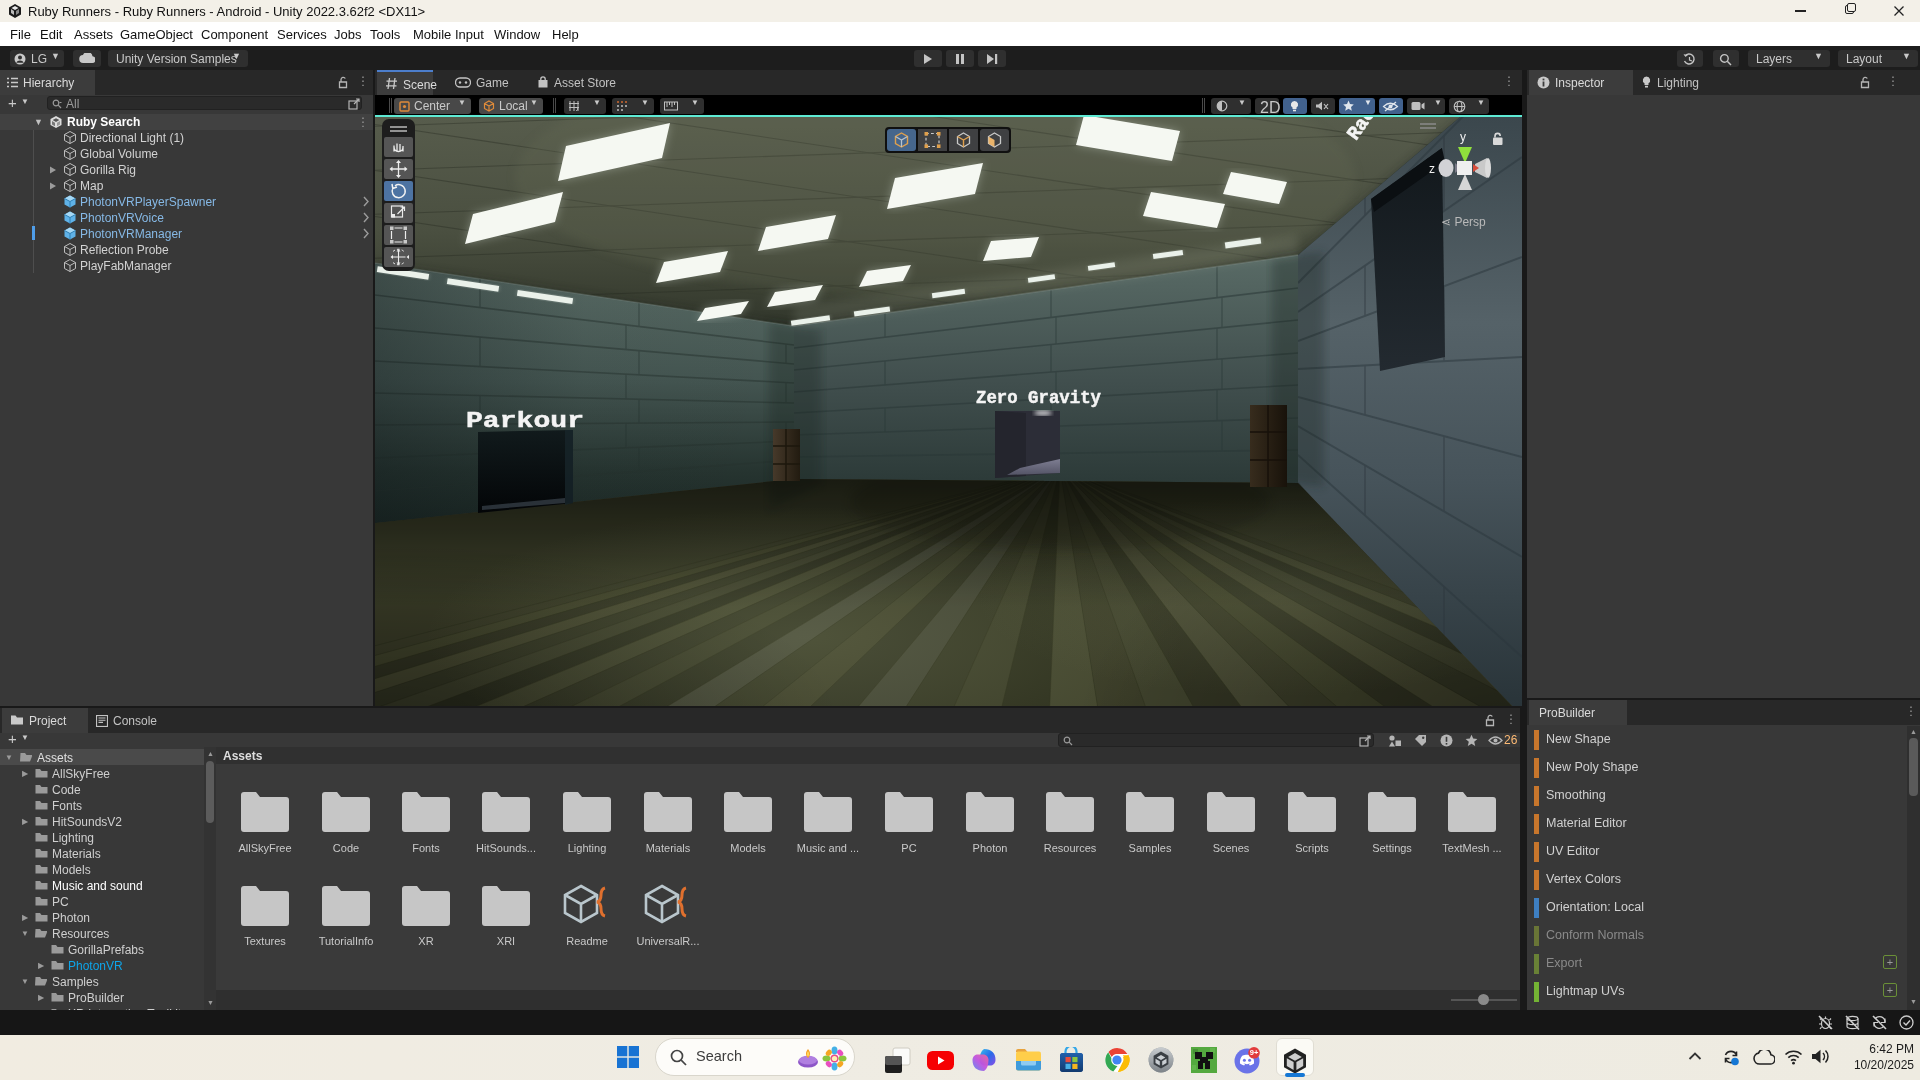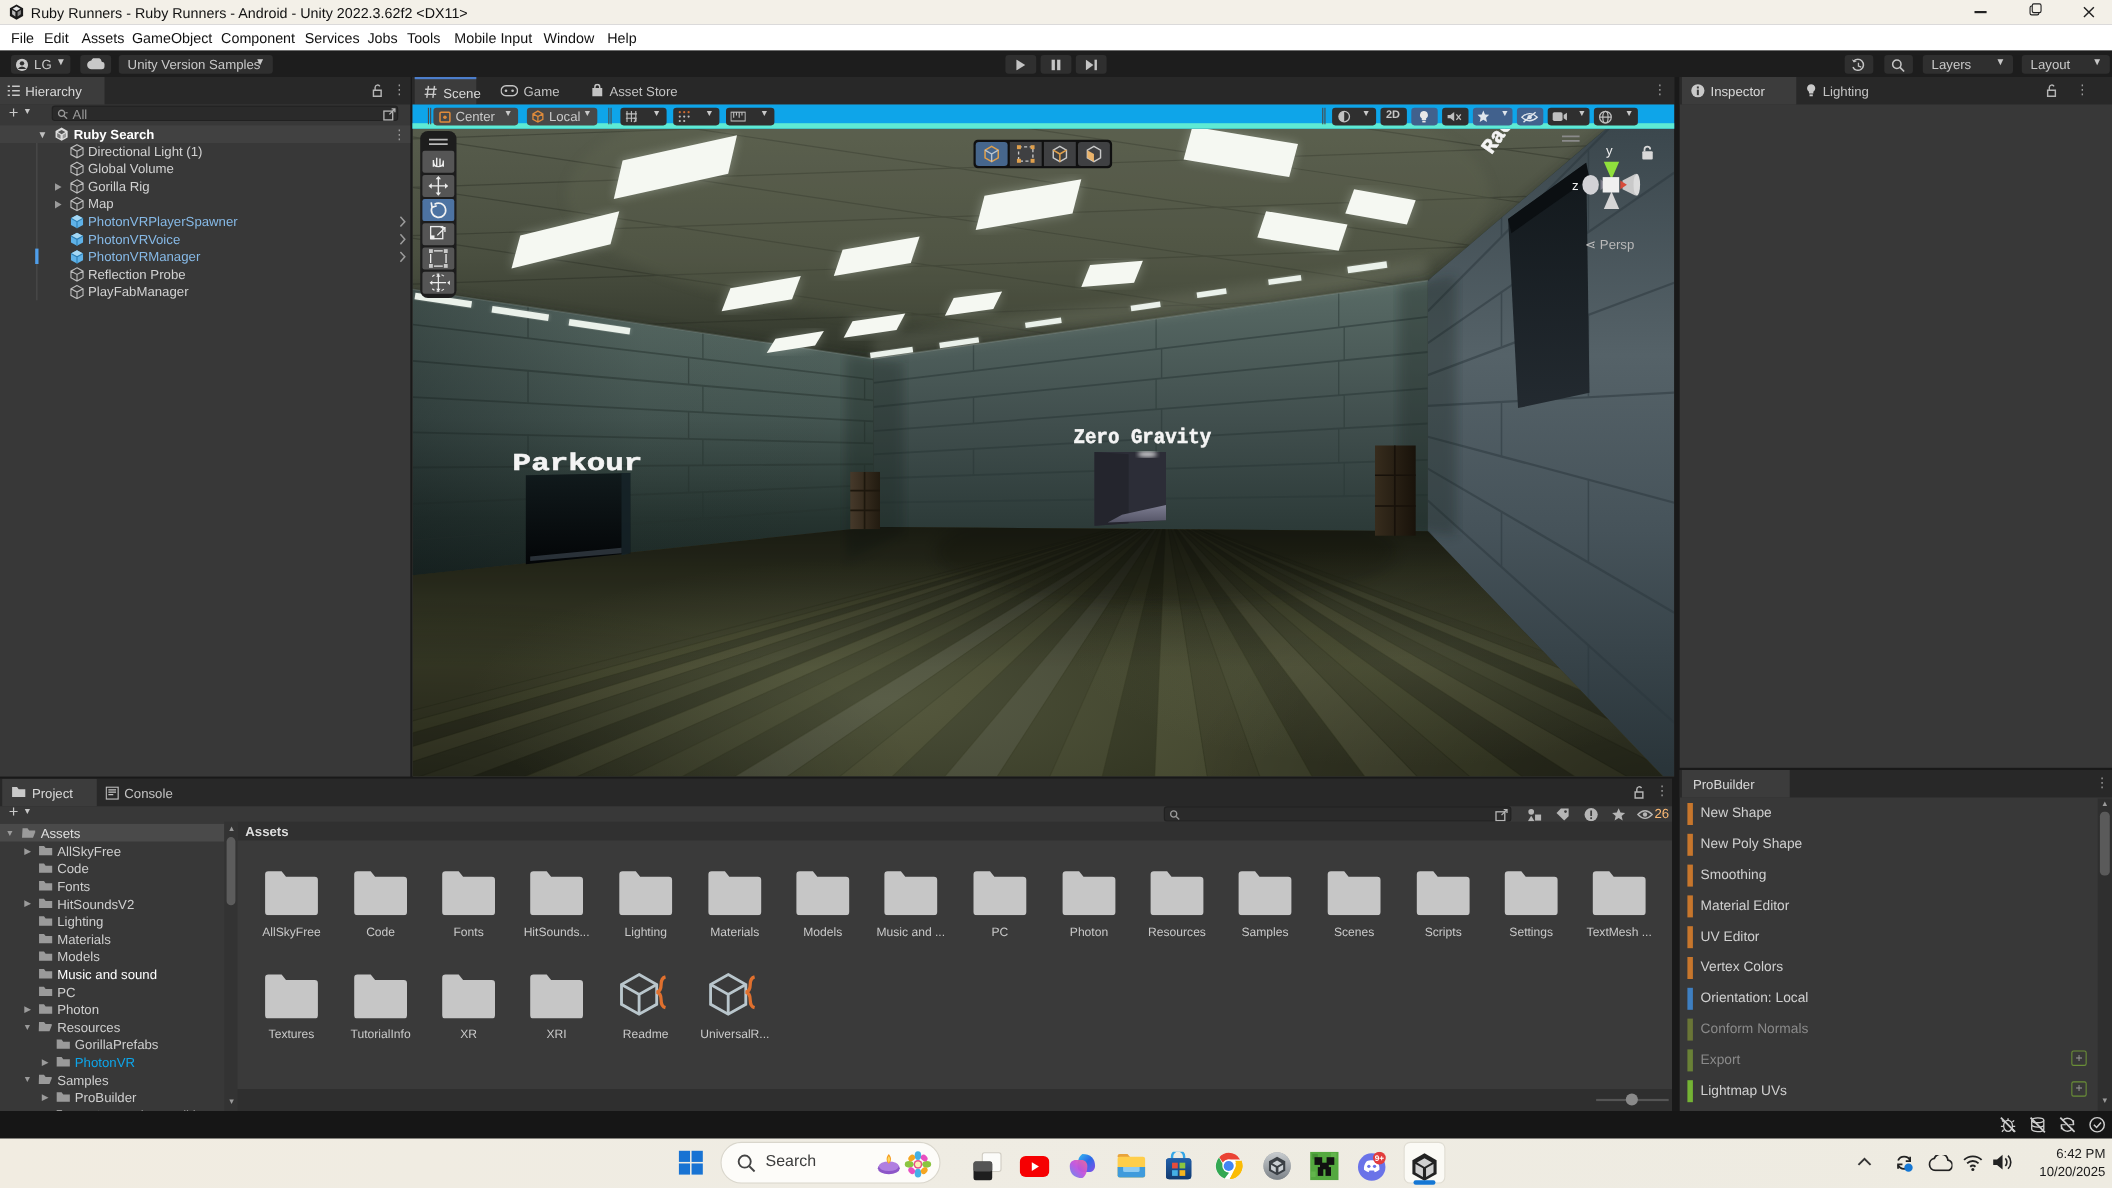--- a/index.html
+++ b/index.html
@@ -221,21 +221,21 @@
       </div>
       <div class="abs" style="left:162px;top:6px;color:#c3c3c3;font-size:12px">
         <svg class="abs" style="left:0;top:0px" width="12" height="13" viewBox="0 0 12 13">
             <path d="M1.5 4 h9 v7.5 h-9 Z" fill="#c3c3c3"></path>
             <path d="M3.8 4 V3 a2.2 2.2 0 0 1 4.4 0 V4" fill="none" stroke="#c3c3c3" stroke-width="1.3"></path>
           </svg>
         <span class="abs" style="left:17px;top:0px;white-space:nowrap">Asset Store</span>
       </div>
       <div class="abs dim" style="left:1128px;top:4px;font-size:12px">⋮</div>
     </div>
-    <div class="abs" style="left:0;top:25px;width:1147px;height:22px;background:#0ea5e9;border-bottom:5px solid #5eead4">
+    <div class="abs" style="left:0;top:25px;width:1147px;height:22px;background:#000000;border-bottom:2px solid #5eead4">
       <div class="abs" style="left:14px;top:3px;width:3px;height:15px;border-left:1px solid #4a4a4a;border-right:1px solid #4a4a4a"></div>
       <div class="tbtn" style="left:19px;top:3px;width:77px;height:16px;background:#484848">
         <svg class="abs" style="left:5px;top:3px" width="11" height="11" viewBox="0 0 11 11">
             <rect x="1" y="1" width="9" height="9" rx="1" fill="none" stroke="#e08b3a" stroke-width="1.4"></rect>
             <circle cx="5.5" cy="5.5" r="1.6" fill="#e08b3a"></circle>
           </svg>
         <span class="abs" style="left:20px;top:1px">Center</span>
           <span class="abs" style="left:64px;top:0px;font-size:8px">▼</span>
       </div>
       <div class="tbtn" style="left:104px;top:3px;width:64px;height:16px;background:#484848">
@@ -276,21 +276,21 @@
 
       <div class="abs" style="left:827px;top:3px;width:3px;height:15px;border-left:1px solid #4a4a4a;border-right:1px solid #4a4a4a"></div>
       <div class="tbtn" style="left:836px;top:3px;width:40px;height:16px">
         <svg class="abs" style="left:5px;top:2px" width="12" height="12" viewBox="0 0 12 12">
             <circle cx="6" cy="6" r="4.8" fill="none" stroke="#c0c0c0" stroke-width="1.2"></circle>
             <path d="M6 1.2 A4.8 4.8 0 0 0 6 10.8 Z" fill="#c0c0c0"></path>
           </svg>
         <span class="abs" style="left:27px;top:0px;font-size:8px">▼</span>
         </div>
       <div class="tbtn" style="left:880px;top:3px;width:24px;height:16px">
-          <span class="abs" style="left:5px;top:1px;font-size:10px;font-weight:bold">2D</span>
+          <span class="abs" style="left:5px;top:1px;font-size:16px;font-weight:normal">2D</span>
         </div>
       <div class="tbtn" style="left:908px;top:3px;width:24px;height:16px;background:#41618d">
         <svg class="abs" style="left:6px;top:2px" width="11" height="12" viewBox="0 0 11 12">
             <path d="M5.5 1 a3.6 3.6 0 0 1 2 6.6 l0 1.4 h-4 l0 -1.4 a3.6 3.6 0 0 1 2 -6.6 Z" fill="#e8e8e8"></path>
             <rect x="4" y="9.7" width="3" height="1.6" fill="#e8e8e8"></rect>
           </svg>
         </div>
       <div class="tbtn" style="left:936px;top:3px;width:24px;height:16px">
         <svg class="abs" style="left:4px;top:3px" width="14" height="11" viewBox="0 0 14 11">
             <path d="M1 3.5 h2.5 L7 0.8 V9.2 L3.5 6.5 H1 Z" fill="#c0c0c0"></path>

